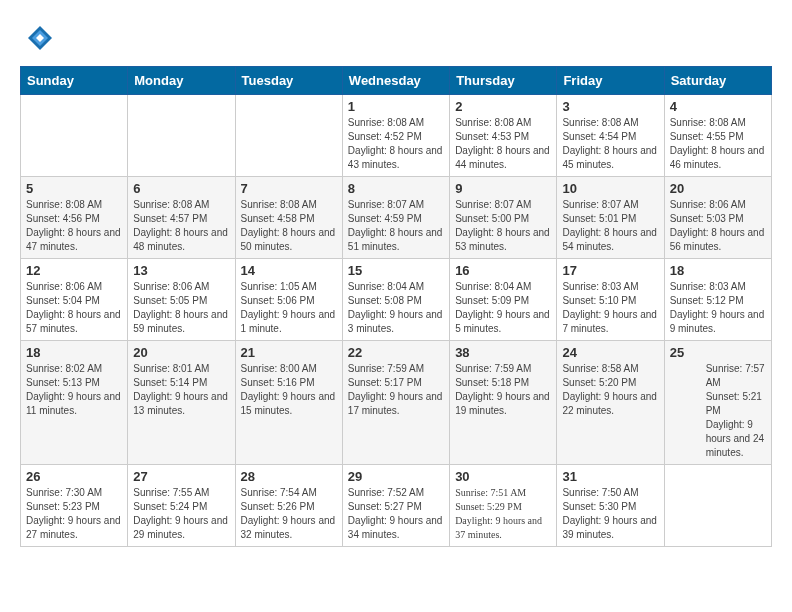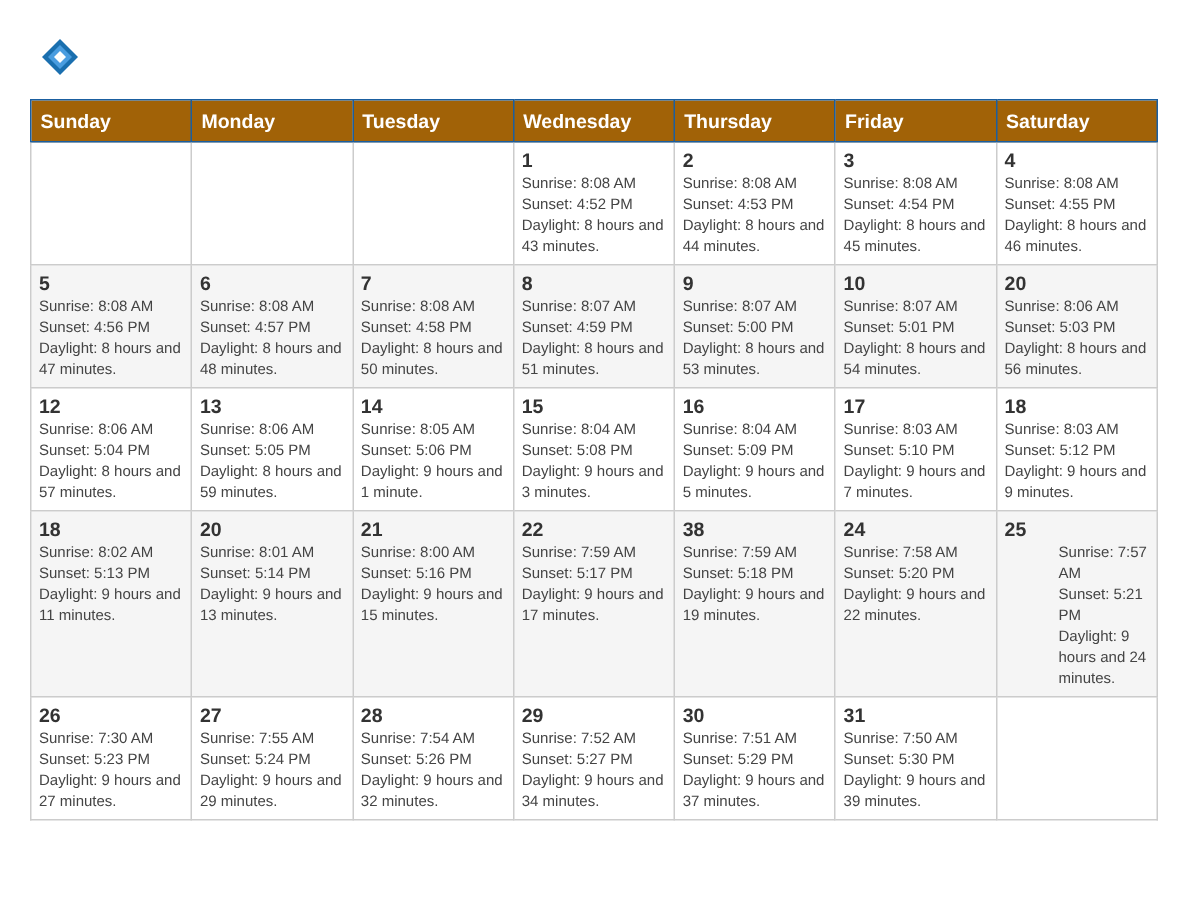--- a/index.html
+++ b/index.html
@@ -88,21 +88,21 @@
     .empty-cell {
       background: #f9f9f9;
     }
     tr:nth-child(even) td {
       background-color: #f5f5f5;
     }
     tr:nth-child(odd) td {
       background-color: #ffffff;
     }
     .calendar thead tr th {
-      background-color: #a16207;
+      background-color: #0369a1;
     }
   </style>
 </head>
 <body>
 
 <div class="header">
   <div class="logo">
     <svg class="logo-icon" viewBox="0 0 36 36">
       <rect x="0" y="0" width="36" height="36" fill="white"></rect>
       <polygon points="20,6 32,18 20,30 8,18" fill="#1a6faf"></polygon>
@@ -214,21 +214,21 @@
 Daylight: 8 hours and 57 minutes.</div>
         </td>
         <td>
           <span class="day-number">13</span>
           <div class="day-info" style="white-space: pre-line;">Sunrise: 8:06 AM
 Sunset: 5:05 PM
 Daylight: 8 hours and 59 minutes.</div>
         </td>
         <td>
           <span class="day-number">14</span>
-          <div class="day-info" style="white-space: pre-line;">Sunrise: 8:05 AM
+          <div class="day-info" style="white-space: pre-line;">Sunrise: 1:05 AM
 Sunset: 5:06 PM
 Daylight: 9 hours and 1 minute.</div>
         </td>
         <td>
           <span class="day-number">15</span>
           <div class="day-info" style="white-space: pre-line;">Sunrise: 8:04 AM
 Sunset: 5:08 PM
 Daylight: 9 hours and 3 minutes.</div>
         </td>
         <td>
@@ -276,21 +276,21 @@
 Daylight: 9 hours and 17 minutes.</div>
         </td>
         <td>
           <span class="day-number">38</span>
           <div class="day-info" style="white-space: pre-line;">Sunrise: 7:59 AM
 Sunset: 5:18 PM
 Daylight: 9 hours and 19 minutes.</div>
         </td>
         <td>
           <span class="day-number">24</span>
-          <div class="day-info" style="white-space: pre-line;">Sunrise: 7:58 AM
+          <div class="day-info" style="white-space: pre-line;">Sunrise: 8:58 AM
 Sunset: 5:20 PM
 Daylight: 9 hours and 22 minutes.</div>
         </td>
         <td>
           <span class="day-number">25</span>
           <div class="day-info" style="white-space: pre-line; margin-left: 36px;">Sunrise: 7:57 AM
 Sunset: 5:21 PM
 Daylight: 9 hours and 24 minutes.</div>
         </td>
       </tr>
@@ -314,21 +314,21 @@
 Daylight: 9 hours and 32 minutes.</div>
         </td>
         <td>
           <span class="day-number">29</span>
           <div class="day-info" style="white-space: pre-line;">Sunrise: 7:52 AM
 Sunset: 5:27 PM
 Daylight: 9 hours and 34 minutes.</div>
         </td>
         <td>
           <span class="day-number">30</span>
-          <div class="day-info" style="white-space: pre-line;">Sunrise: 7:51 AM
+          <div class="day-info" style="white-space: pre-line; font-family: Liberation Serif, serif;">Sunrise: 7:51 AM
 Sunset: 5:29 PM
 Daylight: 9 hours and 37 minutes.</div>
         </td>
         <td>
           <span class="day-number">31</span>
           <div class="day-info" style="white-space: pre-line;">Sunrise: 7:50 AM
 Sunset: 5:30 PM
 Daylight: 9 hours and 39 minutes.</div>
         </td>
         <td class="empty-cell"></td>

